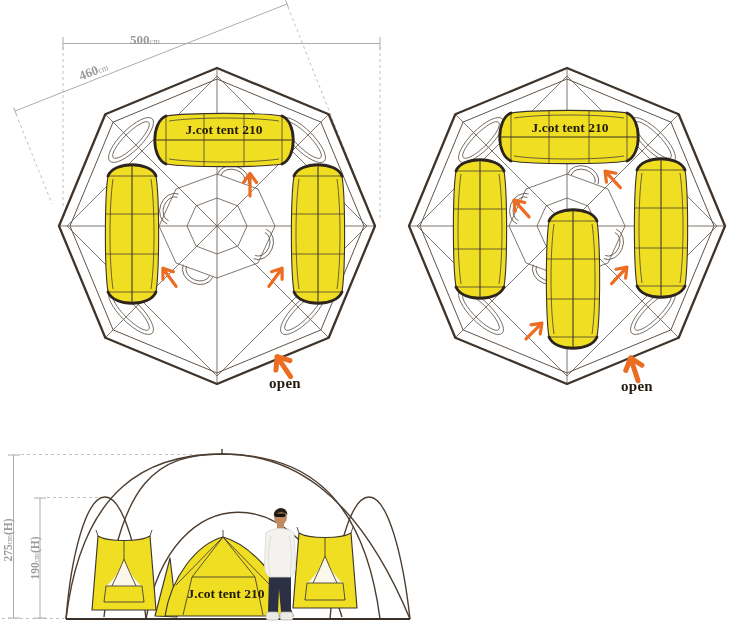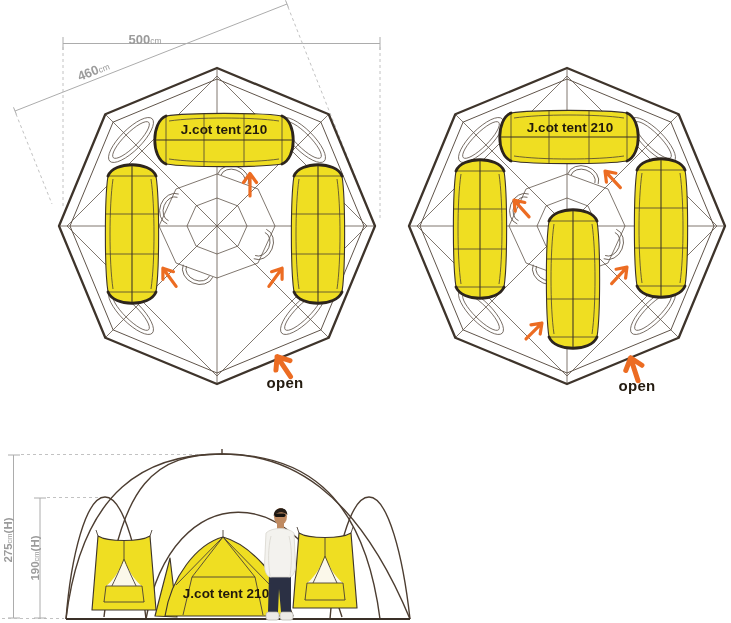--- a/index.html
+++ b/index.html
@@ -1,17 +1,17 @@
 <!DOCTYPE html>
 <html><head>
 <meta charset="utf-8">
 <style>
   html,body{margin:0;padding:0;background:#ffffff;}
   .stage{position:relative;width:731px;height:623px;background:#ffffff;overflow:hidden;
-         font-family:Liberation Sans, sans-serif;}
+         font-family:Liberation Serif, serif;}
   svg{display:block}
   
   .dim{stroke:#ACACAC;stroke-width:1;fill:none;}
   .dimdash{stroke:#C2C2C2;stroke-width:1;fill:none;stroke-dasharray:3 3;}
   .dimtext{fill:#9B9B9B;font-size:13px;font-weight:bold;text-anchor:middle;}
   .dimtext .unit{font-size:8.5px;font-weight:normal;}
   .dimtextv{fill:#9B9B9B;font-size:11.5px;font-weight:bold;text-anchor:middle;}
   .dimtextv .unit{font-size:7.5px;font-weight:normal;}
   
   .octouter{fill:none;stroke:#3E342B;stroke-width:2.3;stroke-linejoin:round;}

